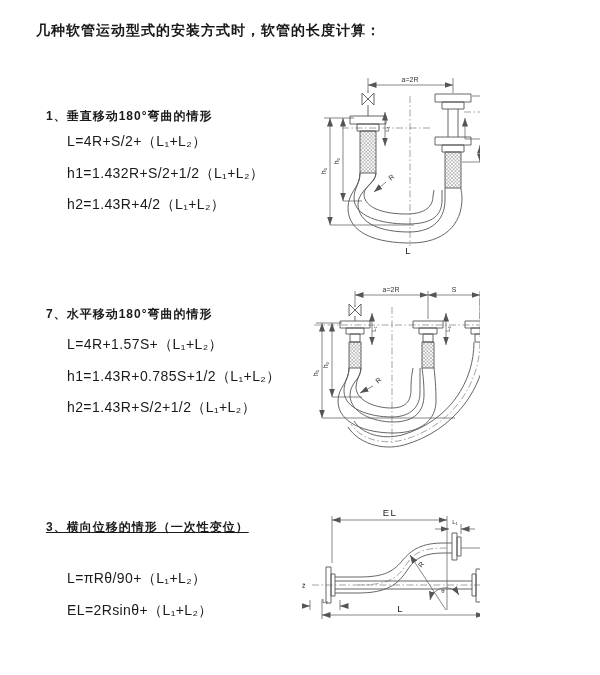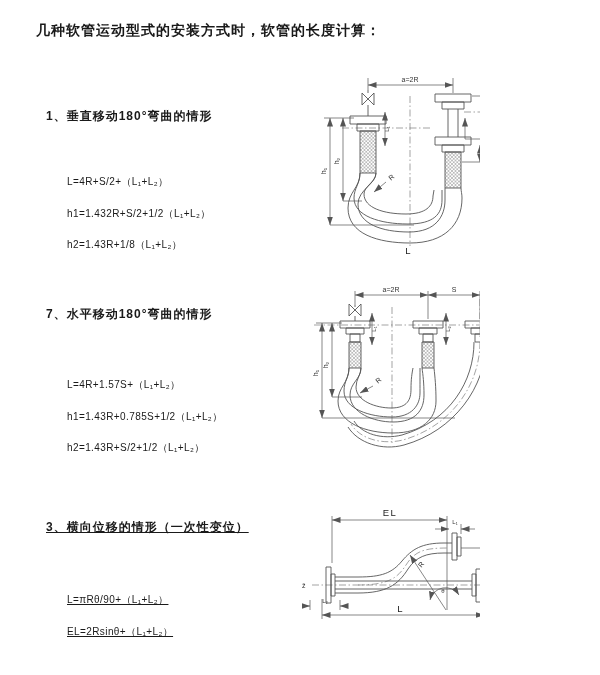--- a/index.html
+++ b/index.html
@@ -1,48 +1,48 @@
 <!DOCTYPE html>
 <html><head>
 <meta charset="utf-8">
 <style>
   html,body{margin:0;padding:0;background:#fff;}
   .page{position:relative;width:480px;height:675px;background:#ffffff;overflow:hidden;
         font-family:"Liberation Sans","DejaVu Sans",sans-serif;color:#1a1a1a;}
   .doc-title{position:absolute;left:36px;top:22px;font-size:14px;font-weight:bold;letter-spacing:1px;}
   .sec-head{position:absolute;font-size:12px;font-weight:bold;letter-spacing:1px;}
-  .formulas{position:absolute;font-size:10px;letter-spacing:0.4px;margin-top:40px;}
+  .formulas{position:absolute;font-size:14px;letter-spacing:0.4px;}
   .formulas div{height:31.5px;line-height:31.5px;white-space:nowrap;}
   .sec1-head{left:46px;top:108px;}
   .sec1-formulas{left:67px;top:126px;}
   .sec2-head{left:46px;top:306px;}
   .sec2-formulas{left:67px;top:329px;}
   .sec3-head{left:46px;top:519px;text-decoration:underline;}
-  .sec3-formulas{left:67px;top:544px;text-decoration:underline;}
+  .sec3-formulas{left:67px;top:563px;}
   svg{position:absolute;}
   svg line,svg path,svg rect,svg polygon{vector-effect:non-scaling-stroke;}
   .dwg{stroke:#555;stroke-width:0.9;fill:none;}
   .dim{stroke:#555;stroke-width:0.7;fill:none;}
   .cl{stroke:#666;stroke-width:0.6;fill:none;stroke-dasharray:7 2.5 1.5 2.5;}
   .lbl{fill:#333;font-family:"Liberation Sans",sans-serif;font-size:7px;}
   .lbl-big{fill:#222;font-family:"Liberation Sans",sans-serif;font-size:9.5px;}
   .lbl-sm{fill:#333;font-family:"Liberation Sans",sans-serif;font-size:6px;}
 </style>
 </head>
 <body>
 
 <div class="page">
 
   <div class="doc-title">几种软管运动型式的安装方式时，软管的长度计算：</div>
 
   <div class="sec-head sec1-head">1、垂直移动180°弯曲的情形</div>
   <div class="formulas sec1-formulas">
     <div>L=4R+S/2+（L₁+L₂）</div>
     <div>h1=1.432R+S/2+1/2（L₁+L₂）</div>
-    <div>h2=1.43R+1/8（L₁+L₂）</div>
+    <div>h2=1.43R+4/2（L₁+L₂）</div>
   </div>
 
   <svg style="left:298px;top:66px;" width="300" height="195" viewBox="0 0 300 195">
     <defs>
       <marker id="ar1" markerWidth="9" markerHeight="6" refX="8.5" refY="3" orient="auto" markerUnits="userSpaceOnUse">
         <path d="M0,0 L8.5,3 L0,6 z" fill="#555"></path>
       </marker>
       <marker id="ar1s" markerWidth="9" markerHeight="6" refX="8.5" refY="3" orient="auto-start-reverse" markerUnits="userSpaceOnUse">
         <path d="M0,0 L8.5,3 L0,6 z" fill="#555"></path>
       </marker>

